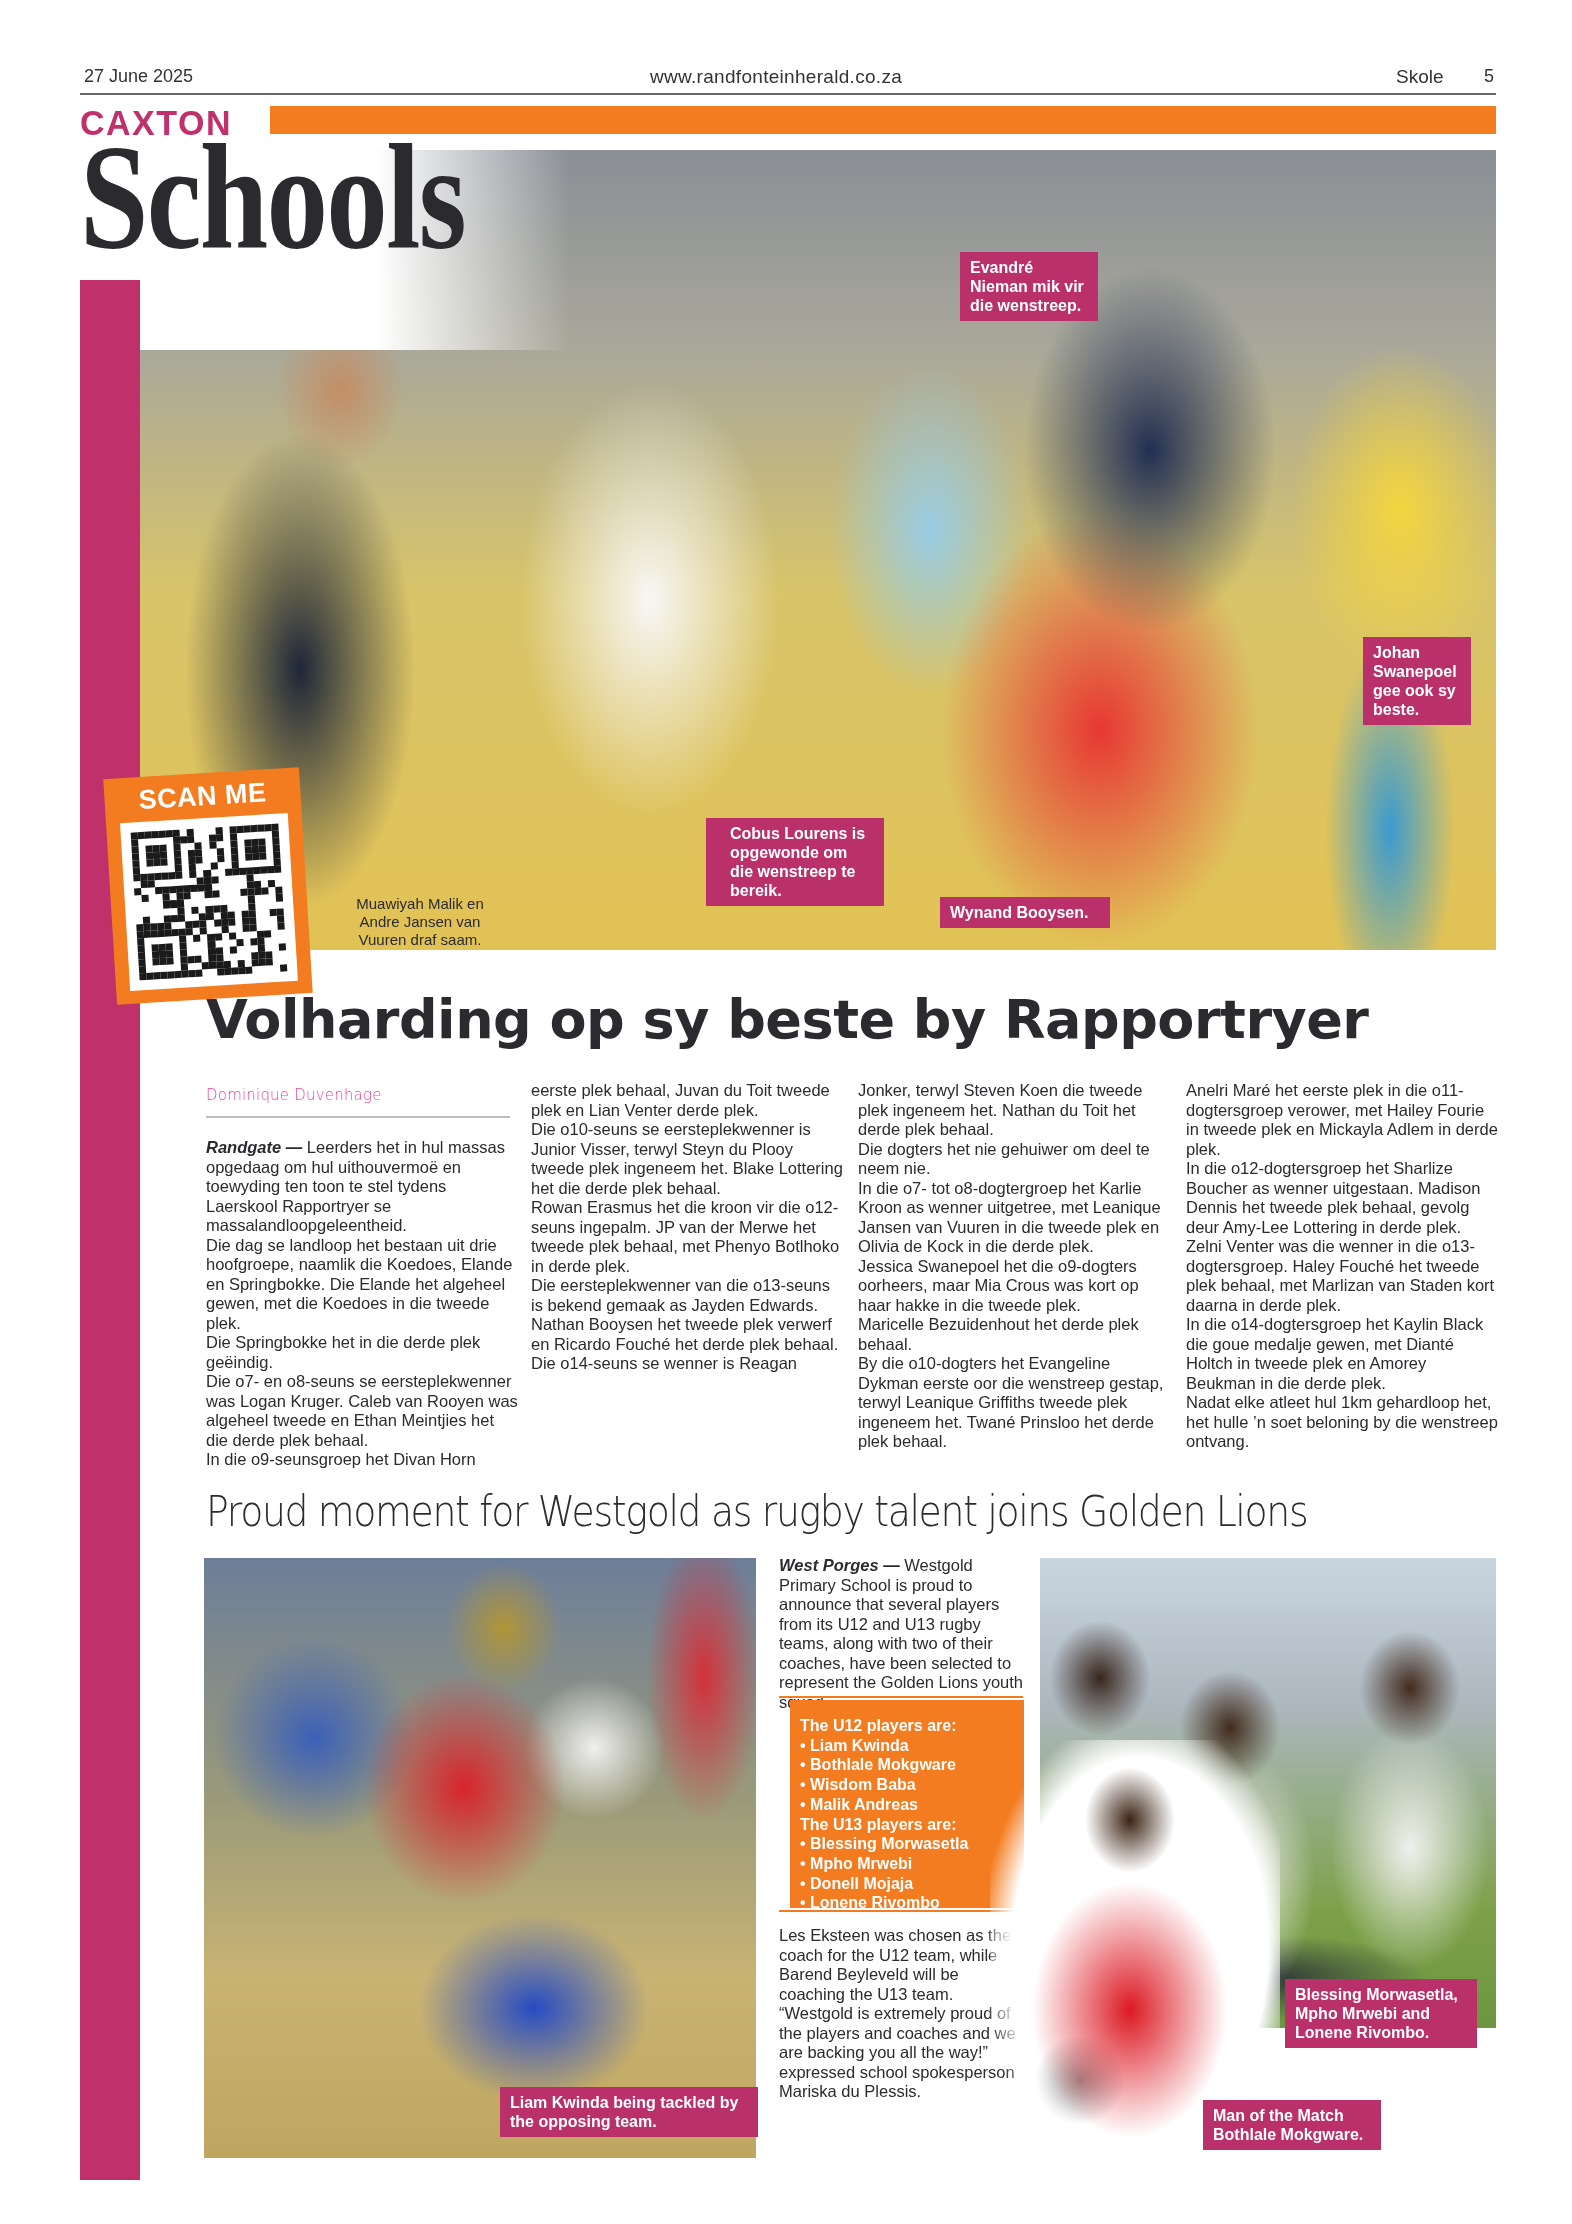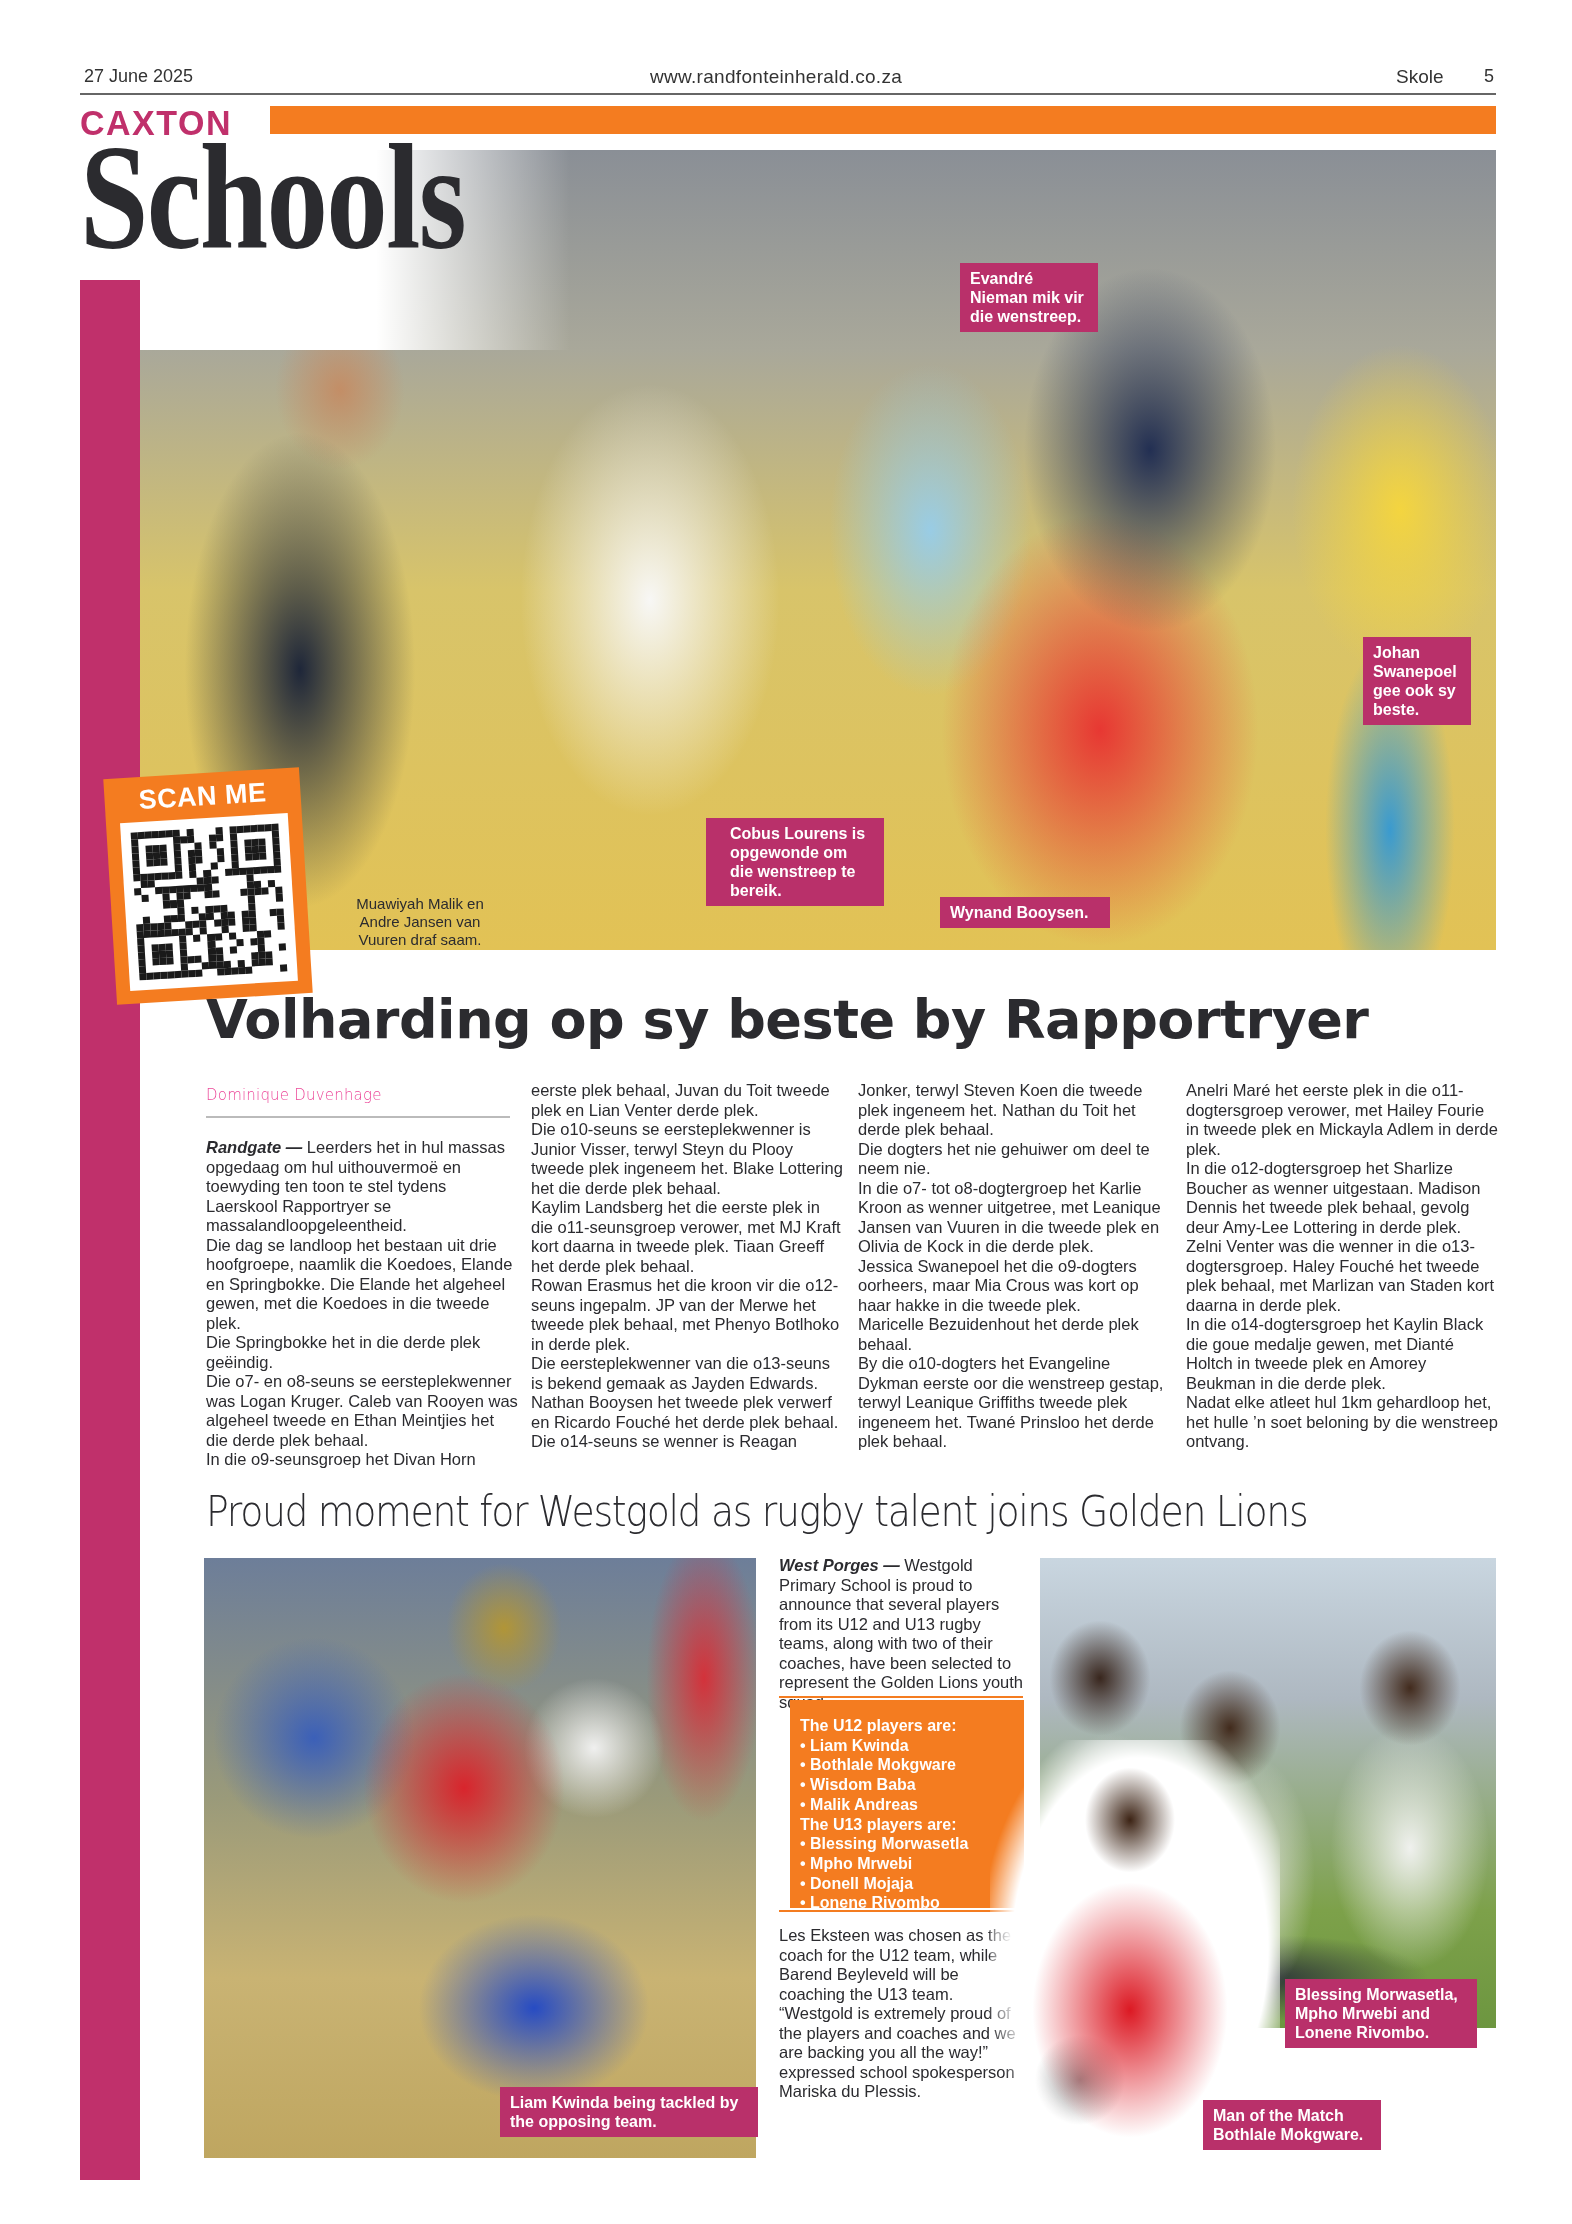--- a/index.html
+++ b/index.html
@@ -111,21 +111,21 @@
 
 <div class="caxton">CAXTON</div>
 <div class="orange-bar"></div>
 <div class="side-band"></div>
 
 <div class="hero">
   <div class="hero-fade"></div>
 </div>
 <div class="schools">Schools</div>
 
-<div class="cap-box" style="left:960px; top:263px; width:138px;">Evandré Nieman mik vir die wenstreep.</div>
+<div class="cap-box" style="left:960px; top:252px; width:138px;">Evandré Nieman mik vir die wenstreep.</div>
 <div class="cap-box" style="left:1363px; top:637px; width:108px;">Johan Swanepoel gee ook sy beste.</div>
 <div class="cap-box" style="left:706px; top:818px; width:178px;padding-left:24px;">Cobus Lourens is opgewonde om die wenstreep te bereik.</div>
 <div class="cap-box" style="left:940px; top:897px; width:170px;">Wynand Booysen.</div>
 
 <div class="photo-caption-plain">Muawiyah Malik en Andre Jansen van Vuuren draf saam.</div>
 
 <div class="qr-card">
   <div class="qr-title">SCAN ME</div>
   <div class="qr-inner">
     <div class="qr-grid" id="qr-grid">
@@ -580,21 +580,20 @@
 <div class="col col1">
   <p><span class="dateline">Randgate —</span><span> Leerders het in hul massas opgedaag om hul uithouvermoë en toewyding ten toon te stel tydens Laerskool Rapportryer se massalandloopgeleentheid.</span></p>
   <p>Die dag se landloop het bestaan uit drie hoofgroepe, naamlik die Koedoes, Elande en Springbokke. Die Elande het algeheel gewen, met die Koedoes in die tweede plek.</p>
   <p>Die Springbokke het in die derde plek geëindig.</p>
   <p>Die o7- en o8-seuns se eersteplekwenner was Logan Kruger. Caleb van Rooyen was algeheel tweede en Ethan Meintjies het die derde plek behaal.</p>
   <p>In die o9-seunsgroep het Divan Horn</p>
 </div>
 <div class="col col2">
   <p>eerste plek behaal, Juvan du Toit tweede plek en Lian Venter derde plek.</p>
   <p>Die o10-seuns se eersteplekwenner is Junior Visser, terwyl Steyn du Plooy tweede plek ingeneem het. Blake Lottering het die derde plek behaal.</p>
-  <p>Kaylim Landsberg het die eerste plek in die o11-seunsgroep verower, met MJ Kraft kort daarna in tweede plek. Tiaan Greeff het derde plek behaal.</p>
   <p>Rowan Erasmus het die kroon vir die o12-seuns ingepalm. JP van der Merwe het tweede plek behaal, met Phenyo Botlhoko in derde plek.</p>
   <p>Die eersteplekwenner van die o13-seuns is bekend gemaak as Jayden Edwards. Nathan Booysen het tweede plek verwerf en Ricardo Fouché het derde plek behaal.</p>
   <p>Die o14-seuns se wenner is Reagan</p>
 </div>
 <div class="col col3">
   <p>Jonker, terwyl Steven Koen die tweede plek ingeneem het. Nathan du Toit het derde plek behaal.</p>
   <p>Die dogters het nie gehuiwer om deel te neem nie.</p>
   <p>In die o7- tot o8-dogtergroep het Karlie Kroon as wenner uitgetree, met Leanique Jansen van Vuuren in die tweede plek en Olivia de Kock in die derde plek.</p>
   <p>Jessica Swanepoel het die o9-dogters oorheers, maar Mia Crous was kort op haar hakke in die tweede plek.</p>
   <p>Maricelle Bezuidenhout het derde plek behaal.</p>

